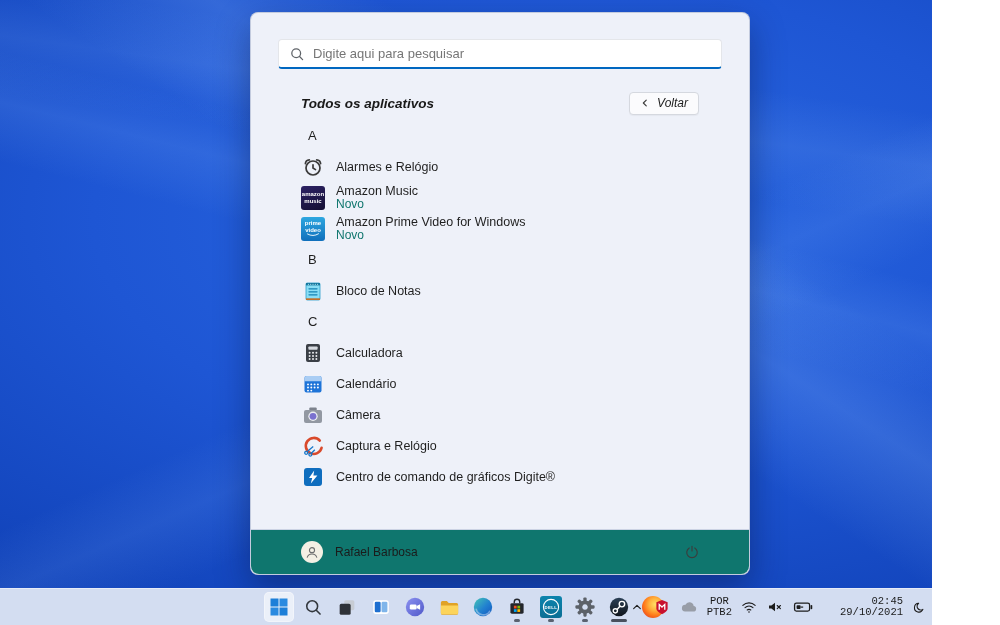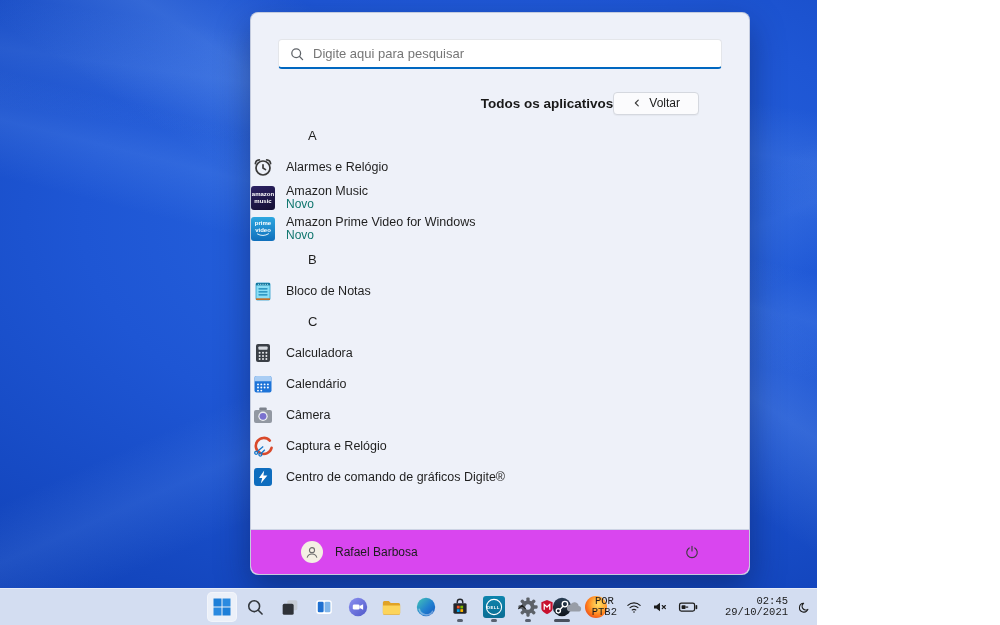--- a/index.html
+++ b/index.html
@@ -1,18 +1,18 @@
 <!DOCTYPE html>
 <html><head>
 <meta charset="utf-8">
 <style>
   * { margin:0; padding:0; box-sizing:border-box; }
   html,body { width:1000px; height:625px; overflow:hidden;
     font-family:"Liberation Sans","DejaVu Sans",sans-serif; }
-  .stage { position:relative; width:817px; height:625px; overflow:hidden; background:#1149c7; }
+  .stage { position:relative; width:932px; height:625px; overflow:hidden; background:#1149c7; }
 
   
   .wallpaper { position:absolute; inset:0;
     background:
       linear-gradient(14deg, transparent 54%, rgba(130,180,255,.16) 61%, transparent 67%),
       linear-gradient(-24deg, transparent 36%, rgba(130,180,255,.13) 43%, transparent 49%),
       linear-gradient(33deg, transparent 52%, rgba(150,195,255,.20) 62%, transparent 71%),
       linear-gradient(8deg, transparent 70%, rgba(150,195,255,.12) 78%, transparent 85%),
       radial-gradient(125% 95% at 60% 35%, #2a68e2 0%, #1e56d4 40%, #1244bb 74%, #0c37a4 100%);
   }
@@ -41,36 +41,36 @@
     background:#eef1f9; border-radius:8px; border:1px solid rgba(160,172,200,.55);
     box-shadow:0 14px 34px rgba(6,20,60,.42); }
   .search-wrap { position:absolute; left:27px; right:27px; top:26px; height:30px;
     background:#ffffff; border:1px solid #e4e6ea; border-bottom:2px solid #0067c0;
     border-radius:4px; display:flex; align-items:center; padding:0 10px; gap:8px; }
   .search-wrap input { flex:1; border:none; outline:none; background:transparent;
     font-size:13px; color:#1b1b1b; font-family:inherit; }
   .search-wrap input::placeholder { color:#767676; }
 
   .apps-header { position:absolute; left:50px; right:50px; top:78px; height:24px;
-    display:flex; align-items:center; justify-content:flex-end; }
+    display:flex; align-items:center; justify-content:space-between;font-style:italic; }
   .apps-title { font-size:13.5px; font-weight:700; color:#191919; }
-  .back-btn { height:23px; display:flex; align-items:center; gap:7px; padding:0 18px;
+  .back-btn { height:23px; display:flex; align-items:center; gap:7px; padding:0 10px;
     background:#fbfbfd; border:1px solid #d5d8df; border-radius:4px; font-size:12px; color:#1b1b1b;
     cursor:pointer; box-shadow:0 1px 1px rgba(0,0,0,.04); }
 
   .app-list { position:absolute; left:0; right:0; top:107px; }
-  .row { height:31px; display:flex; align-items:center; cursor:pointer; }
+  .row { height:31px; display:flex; align-items:center; padding-left:50px; cursor:pointer; }
   .row.letter { padding-left:57px; font-size:13px; color:#1f1f1f; }
   .app-icon { width:24px; height:24px; flex:0 0 24px; display:flex; align-items:center; justify-content:center; }
   .app-text { margin-left:11px; display:flex; flex-direction:column; justify-content:center; }
   .app-label { font-size:12.5px; line-height:14px; color:#1f1f1f; }
   .app-badge { font-size:12px; line-height:13px; color:#0f766e; }
 
   .menu-footer { position:absolute; left:0; right:0; bottom:0; height:45px;
-    background:#d946ef; border-top:1px solid #ccd3e4; border-radius:0 0 8px 8px; }
+    background:#0f766e; border-top:1px solid #ccd3e4; border-radius:0 0 8px 8px; }
   .user-chip { position:absolute; left:50px; top:0; bottom:0; display:flex; align-items:center; gap:12px; cursor:pointer; }
   .avatar { width:22px; height:22px; border-radius:50%; background:#f4f0e4;
     display:flex; align-items:center; justify-content:center; overflow:hidden; }
   .user-name { font-size:12px; color:#1b1b1b; }
   .power-btn { position:absolute; right:44px; top:50%; transform:translateY(-50%);
     width:26px; height:26px; border-radius:4px; display:flex; align-items:center; justify-content:center; cursor:pointer; }
 
   .tile-txt { color:#fff; font-weight:700; text-align:center; }
 </style>
 </head>

